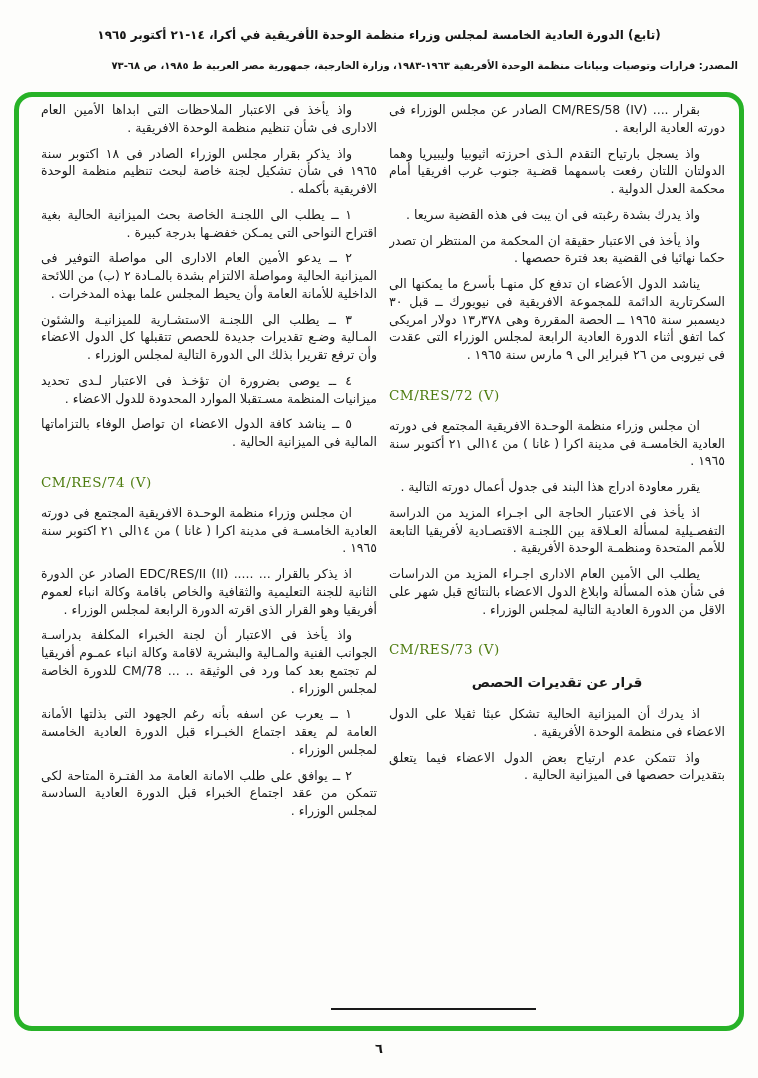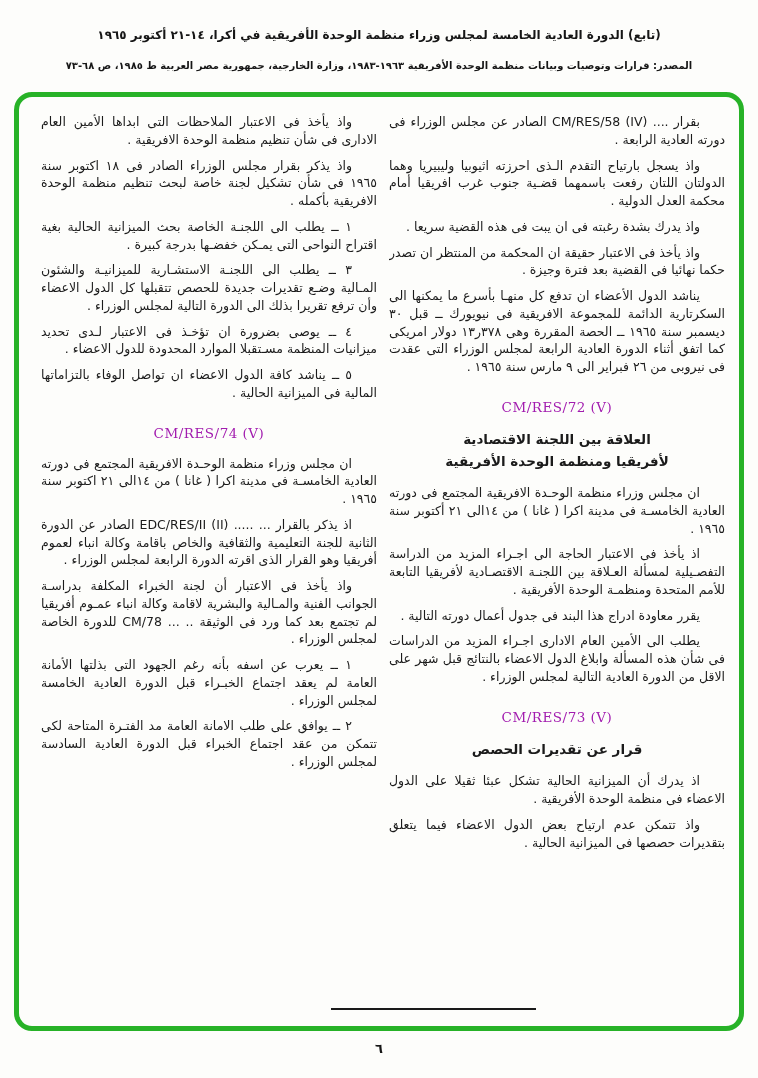--- a/index.html
+++ b/index.html
@@ -17,58 +17,58 @@
     direction: rtl;
     text-align: center;
     font-weight: bold;
     font-size: 12px;
     letter-spacing: 0.2px;
   }
   .doc-source {
     position: absolute;
     top: 60px; left: 20px; right: 20px;
     direction: rtl;
-    text-align: center;
+    text-align: right;
     font-weight: bold;
     font-size: 10px;
   }
   .frame {
     position: absolute;
     left: 14px; top: 92px;
     width: 730px; height: 939px;
     border: 5px solid #27b227;
     border-radius: 18px;
     background: #fdfdfb;
   }
   .col {
     position: absolute;
-    top: 16px;
+    top: 4px;
     width: 336px;
     height: 898px;
     overflow: hidden;
     direction: rtl;
     text-align: justify;
     font-size: 12.5px;
     line-height: 1.42;
     color: #1b1b1b;
   }
   .col-right { right: 14px; }
   .col-left  { left: 22px; }
   .para {
     margin: 0 0 8px 0;
     text-indent: 2em;
   }
   .code-heading {
     direction: ltr;
-    text-align: center;
+    text-align: left;
     font-family: "DejaVu Serif", serif;
     font-size: 13.5px;
     letter-spacing: 0.5px;
     margin: 22px 0 12px 0;
-    color: #a21caf;
+    color: #4d7c0f;
   }
   .sec-title {
     font-weight: bold;
     text-align: center;
     font-size: 13.5px;
     margin: 2px 8px 12px 8px;
     white-space: pre-line;
     line-height: 1.6;
   }
   .footnote-line {
@@ -90,38 +90,37 @@
 
 <div class="doc-title">(تابع) الدورة العادية الخامسة لمجلس وزراء منظمة الوحدة الأفريقية في أكرا، ١٤-٢١ أكتوبر ١٩٦٥</div>
 
 <div class="doc-source">المصدر: قرارات وتوصيات وبيانات منظمة الوحدة الأفريقية ١٩٦٣-١٩٨٣، وزارة الخارجية، جمهورية مصر العربية ط ١٩٨٥، ص ٦٨-٧٣</div>
 
 <div class="frame">
   <div class="col col-right">
       <p class="para">بقرار .... CM/RES/58 (IV) الصادر عن مجلس الوزراء فى دورته العادية الرابعة .</p>
       <p class="para">واذ يسجل بارتياح التقدم الـذى احرزته اثيوبيا وليبيريا وهما الدولتان اللتان رفعت باسمهما قضـية جنوب غرب افريقيا أمام محكمة العدل الدولية .</p>
       <p class="para">واذ يدرك بشدة رغبته فى ان يبت فى هذه القضية سريعا .</p>
-      <p class="para">واذ يأخذ فى الاعتبار حقيقة ان المحكمة من المنتظر ان تصدر حكما نهائيا فى القضية بعد فترة وجيزة .</p>
+      <p class="para">واذ يأخذ فى الاعتبار حقيقة ان المحكمة من المنتظر ان تصدر حكما نهائيا فى القضية بعد فترة حصصها .</p>
       <p class="para">يناشد الدول الأعضاء ان تدفع كل منهـا بأسرع ما يمكنها الى السكرتارية الدائمة للمجموعة الافريقية فى نيويورك ــ قبل ٣٠ ديسمبر سنة ١٩٦٥ ــ الحصة المقررة وهى ٣٧٨ر١٣ دولار امريكى كما اتفق أثناء الدورة العادية الرابعة لمجلس الوزراء التى عقدت فى نيروبى من ٢٦ فبراير الى ٩ مارس سنة ١٩٦٥ .</p>
       <div class="code-heading">CM/RES/72 (V)</div>
-      <div class="sec-title">العلاقة بين اللجنة الاقتصادية
-لأفريقيا ومنظمة الوحدة الأفريقية</div>
       <p class="para">ان مجلس وزراء منظمة الوحـدة الافريقية المجتمع فى دورته العادية الخامسـة فى مدينة اكرا ( غانا ) من ١٤الى ٢١ أكتوبر سنة ١٩٦٥ .</p>
+      <p class="para">يقرر معاودة ادراج هذا البند فى جدول أعمال دورته التالية .</p>
       <p class="para">اذ يأخذ فى الاعتبار الحاجة الى اجـراء المزيد من الدراسة التفصـيلية لمسألة العـلاقة بين اللجنـة الاقتصـادية لأفريقيا التابعة للأمم المتحدة ومنظمـة الوحدة الأفريقية .</p>
-      <p class="para">يقرر معاودة ادراج هذا البند فى جدول أعمال دورته التالية .</p>
       <p class="para">يطلب الى الأمين العام الادارى اجـراء المزيد من الدراسات فى شأن هذه المسألة وابلاغ الدول الاعضاء بالنتائج قبل شهر على الاقل من الدورة العادية التالية لمجلس الوزراء .</p>
       <div class="code-heading">CM/RES/73 (V)</div>
       <div class="sec-title">قرار عن تقديرات الحصص</div>
       <p class="para">اذ يدرك أن الميزانية الحالية تشكل عبئا ثقيلا على الدول الاعضاء فى منظمة الوحدة الأفريقية .</p>
       <p class="para">واذ تتمكن عدم ارتياح بعض الدول الاعضاء فيما يتعلق بتقديرات حصصها فى الميزانية الحالية .</p>
     </div>
   <div class="col col-left">
       <p class="para">واذ يأخذ فى الاعتبار الملاحظات التى ابداها الأمين العام الادارى فى شأن تنظيم منظمة الوحدة الافريقية .</p>
       <p class="para">واذ يذكر بقرار مجلس الوزراء الصادر فى ١٨ اكتوبر سنة ١٩٦٥ فى شأن تشكيل لجنة خاصة لبحث تنظيم منظمة الوحدة الافريقية بأكمله .</p>
       <p class="para">١ ــ يطلب الى اللجنـة الخاصة بحث الميزانية الحالية بغية اقتراح النواحى التى يمـكن خفضـها بدرجة كبيرة .</p>
+      <p class="para">٢ ــ يدعو الأمين العام الادارى الى مواصلة التوفير فى الميزانية الحالية ومواصلة الالتزام بشدة بالمـادة ٢ (ب) من اللائحة الداخلية للأمانة العامة وأن يحيط المجلس علما بهذه المدخرات .</p>
       <p class="para">٣ ــ يطلب الى اللجنـة الاستشـارية للميزانيـة والشئون المـالية وضـع تقديرات جديدة للحصص تتقبلها كل الدول الاعضاء وأن ترفع تقريرا بذلك الى الدورة التالية لمجلس الوزراء .</p>
       <p class="para">٤ ــ يوصى بضرورة ان تؤخـذ فى الاعتبار لـدى تحديد ميزانيات المنظمة مسـتقبلا الموارد المحدودة للدول الاعضاء .</p>
       <p class="para">٥ ــ يناشد كافة الدول الاعضاء ان تواصل الوفاء بالتزاماتها المالية فى الميزانية الحالية .</p>
       <div class="code-heading">CM/RES/74 (V)</div>
       <p class="para">ان مجلس وزراء منظمة الوحـدة الافريقية المجتمع فى دورته العادية الخامسـة فى مدينة اكرا ( غانا ) من ١٤الى ٢١ اكتوبر سنة ١٩٦٥ .</p>
       <p class="para">اذ يذكر بالقرار ... ..... EDC/RES/II (II) الصادر عن الدورة الثانية للجنة التعليمية والثقافية والخاص باقامة وكالة انباء لعموم أفريقيا وهو القرار الذى اقرته الدورة الرابعة لمجلس الوزراء .</p>
       <p class="para">واذ يأخذ فى الاعتبار أن لجنة الخبراء المكلفة بدراسـة الجوانب الفنية والمـالية والبشرية لاقامة وكالة انباء عمـوم أفريقيا لم تجتمع بعد كما ورد فى الوثيقة .. ... CM/78 للدورة الخاصة لمجلس الوزراء .</p>
       <p class="para">١ ــ يعرب عن اسفه بأنه رغم الجهود التى بذلتها الأمانة العامة لم يعقد اجتماع الخبـراء قبل الدورة العادية الخامسة لمجلس الوزراء .</p>
       <p class="para">٢ ــ يوافق على طلب الامانة العامة مد الفتـرة المتاحة لكى تتمكن من عقد اجتماع الخبراء قبل الدورة العادية السادسة لمجلس الوزراء .</p>
     </div>

